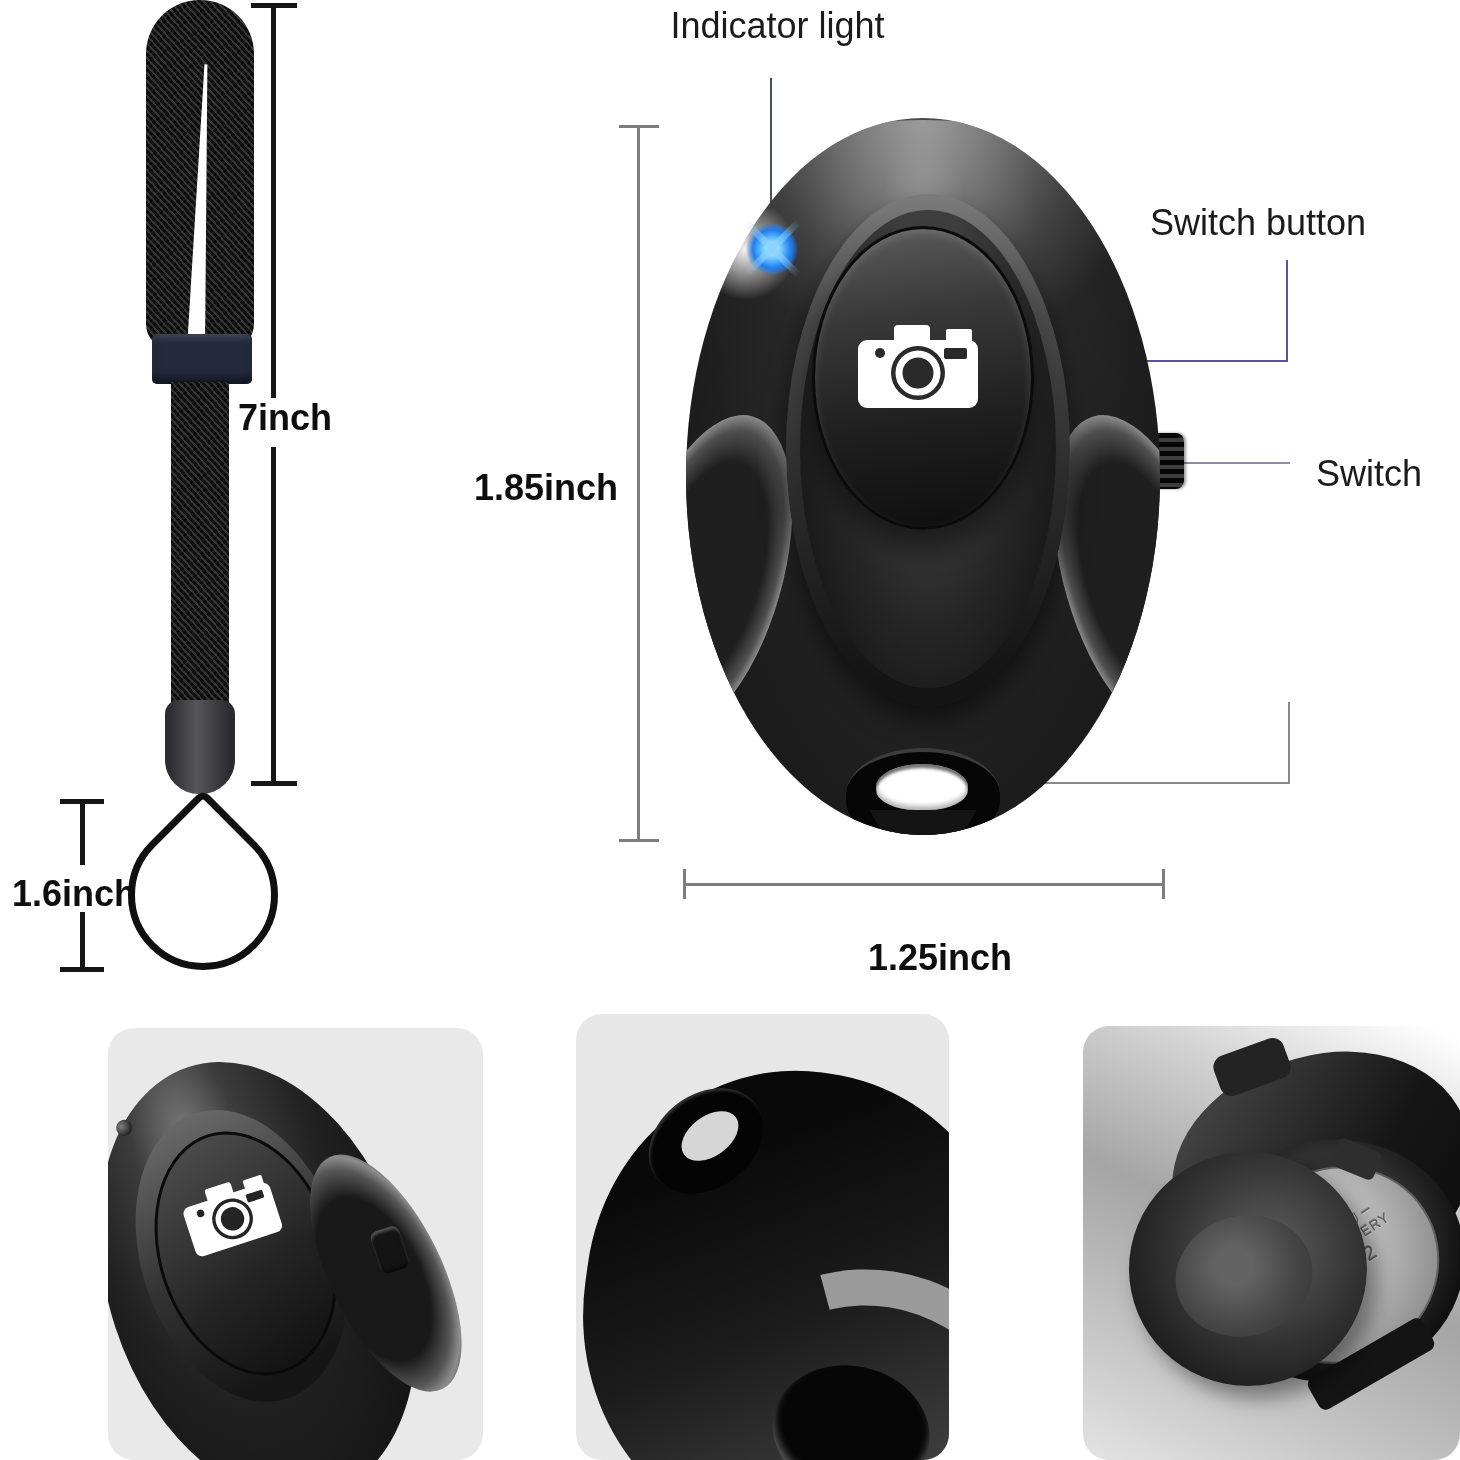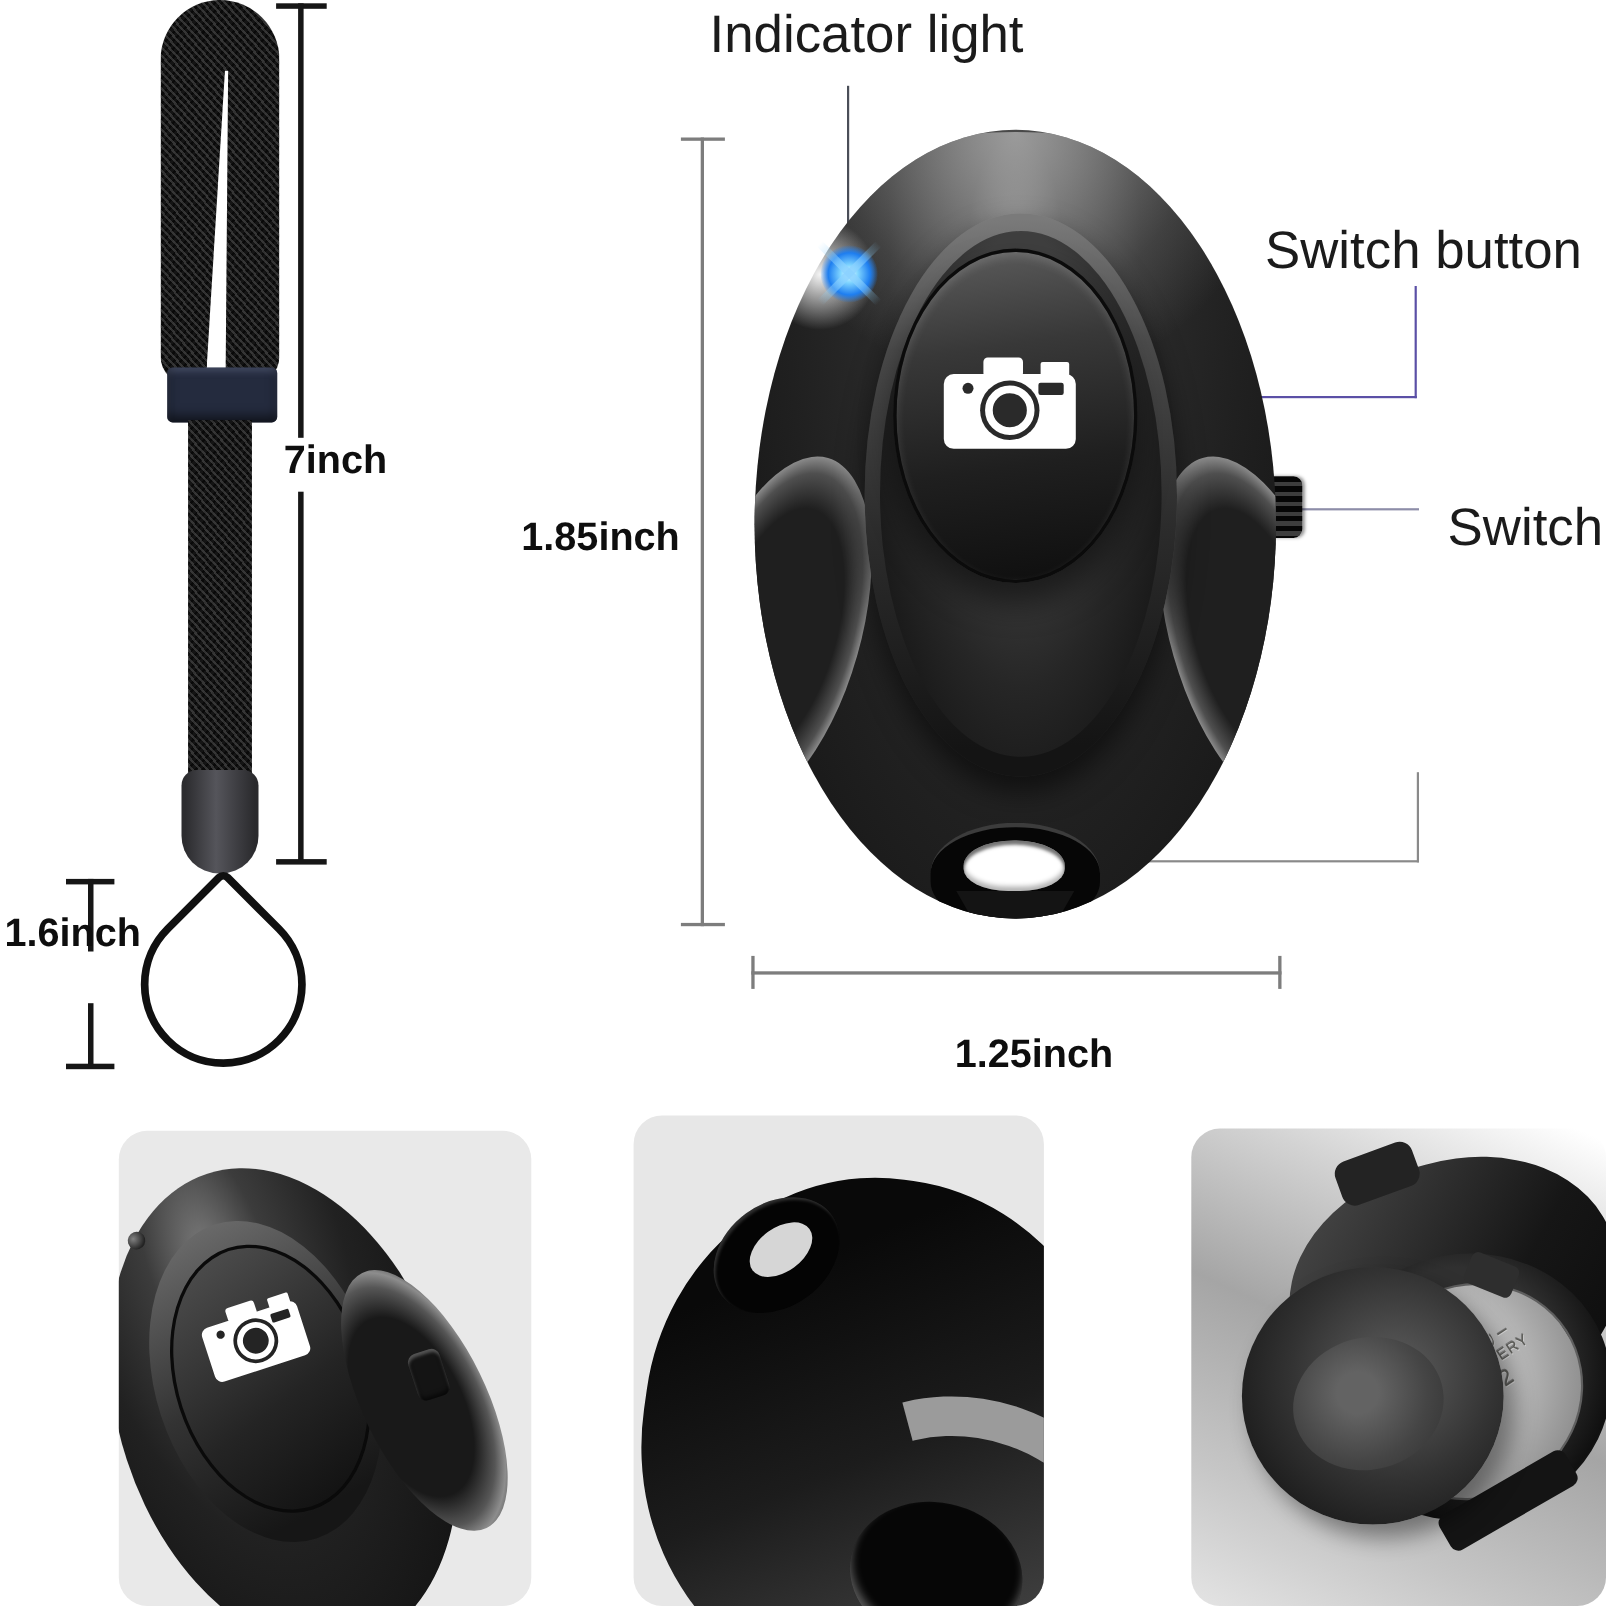--- a/index.html
+++ b/index.html
@@ -1,21 +1,21 @@
 <!DOCTYPE html>
 <html><head>
 <meta charset="utf-8">
 <style>
   html,body{margin:0;padding:0;background:#fff;}
   .canvas{position:relative;width:1460px;height:1460px;background:#ffffff;overflow:hidden;
           font-family:"Liberation Sans", sans-serif;}
   .abs{position:absolute;}
 
   
-  .anno{position:absolute;color:#1b1b1b;font-size:48px;line-height:1.1;white-space:nowrap;}
+  .anno{position:absolute;color:#1b1b1b;font-size:36px;line-height:1.1;white-space:nowrap;}
   .dim{position:absolute;color:#0e0e0e;font-size:36px;font-weight:bold;line-height:1.1;white-space:nowrap;}
 
   
   .ln{position:absolute;}
   .ln-black{background:#161616;}
   .ln-gray{background:#7d7d7d;}
   .lead-dark{background:#4a4e58;}
   .lead-purple{background:#5b50a6;}
   .lead-lav{background:#8d8da8;}
   .lead-gray{background:#8a8a8a;}
@@ -146,27 +146,27 @@
   <div class="abs strap-loop weave">
     <div class="strap-gap"></div>
   </div>
   <div class="abs strap-slider"></div>
   <div class="abs strap-lower weave"></div>
   <div class="abs strap-endcap"></div>
   <div class="abs cord-loop"></div>
 
   <div class="ln ln-black" style="left:251px;top:3px;width:46px;height:5px;"></div>
   <div class="ln ln-black" style="left:271px;top:3px;width:5px;height:395px;"></div>
-  <div class="dim" style="left:230px;top:398px;width:110px;text-align:center;margin-left:20px;">7inch</div>
+  <div class="dim" style="left:230px;top:398px;width:110px;text-align:center;">7inch</div>
   <div class="ln ln-black" style="left:271px;top:447px;width:5px;height:336px;"></div>
   <div class="ln ln-black" style="left:251px;top:781px;width:46px;height:5px;"></div>
 
   <div class="ln ln-black" style="left:60px;top:799px;width:44px;height:5px;"></div>
   <div class="ln ln-black" style="left:80px;top:799px;width:5px;height:66px;"></div>
-  <div class="dim" style="left:4px;top:828px;width:140px;">1.6inch</div>
+  <div class="dim" style="left:4px;top:874px;width:140px;text-align:center;">1.6inch</div>
   <div class="ln ln-black" style="left:80px;top:912px;width:5px;height:58px;"></div>
   <div class="ln ln-black" style="left:60px;top:967px;width:44px;height:5px;"></div>
 
   <div class="ln ln-gray" style="left:619px;top:125px;width:40px;height:3px;"></div>
   <div class="ln ln-gray" style="left:637px;top:125px;width:3px;height:717px;"></div>
   <div class="ln ln-gray" style="left:619px;top:839px;width:40px;height:3px;"></div>
   <div class="dim" style="left:450px;top:468px;width:168px;text-align:right;">1.85inch</div>
 
   <div class="ln ln-gray" style="left:683px;top:869px;width:3px;height:30px;"></div>
   <div class="ln ln-gray" style="left:683px;top:883px;width:482px;height:3px;"></div>

